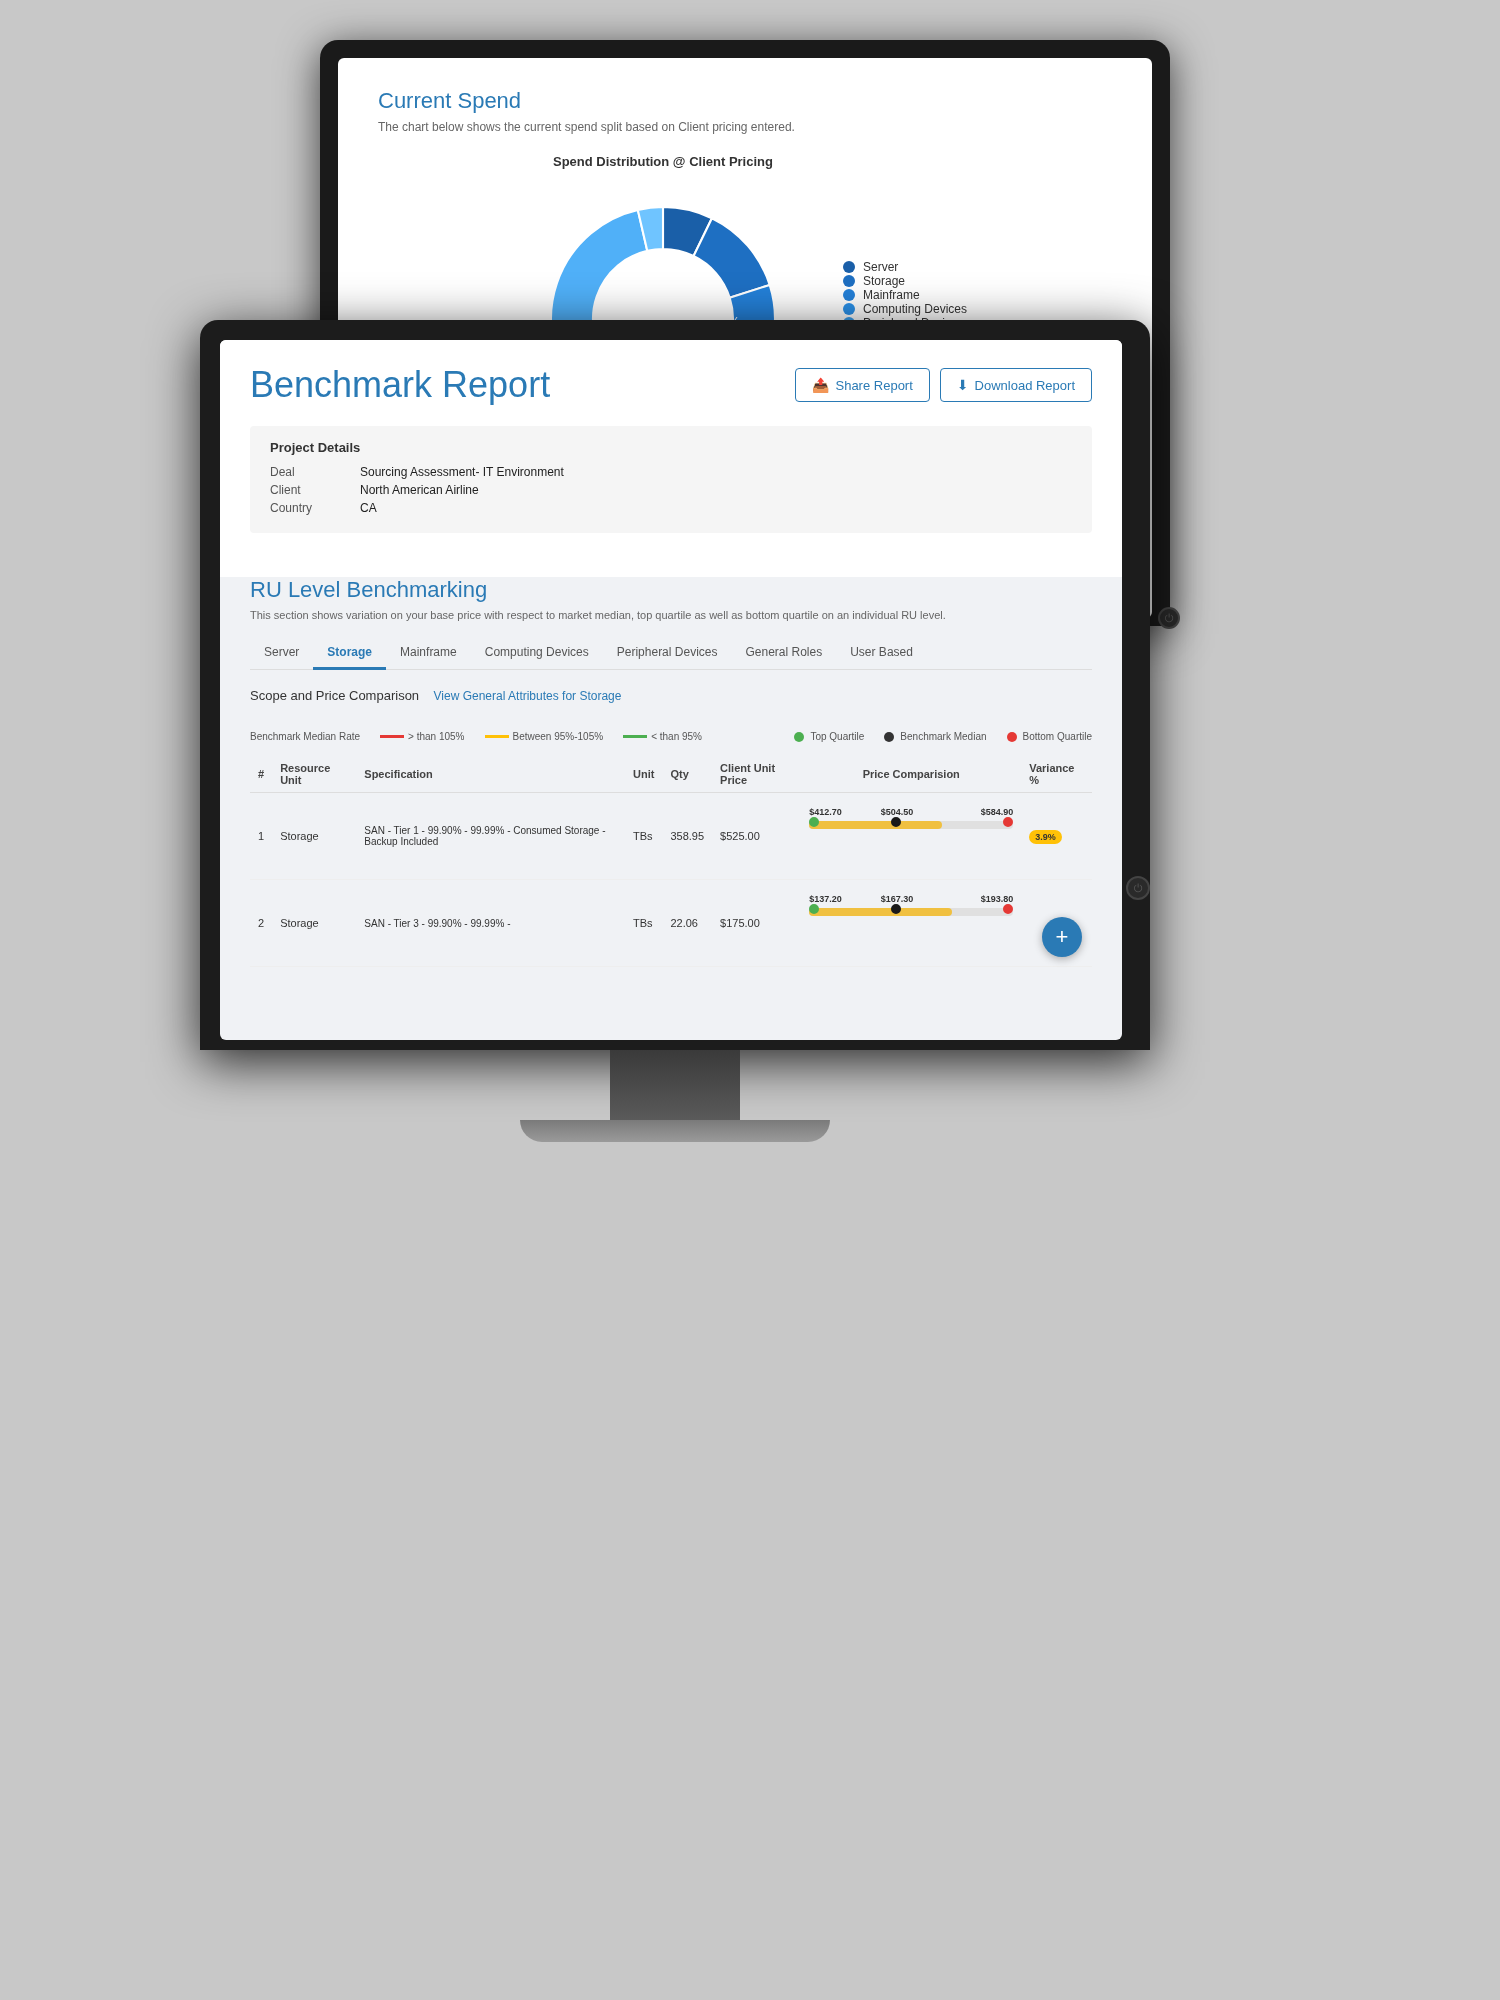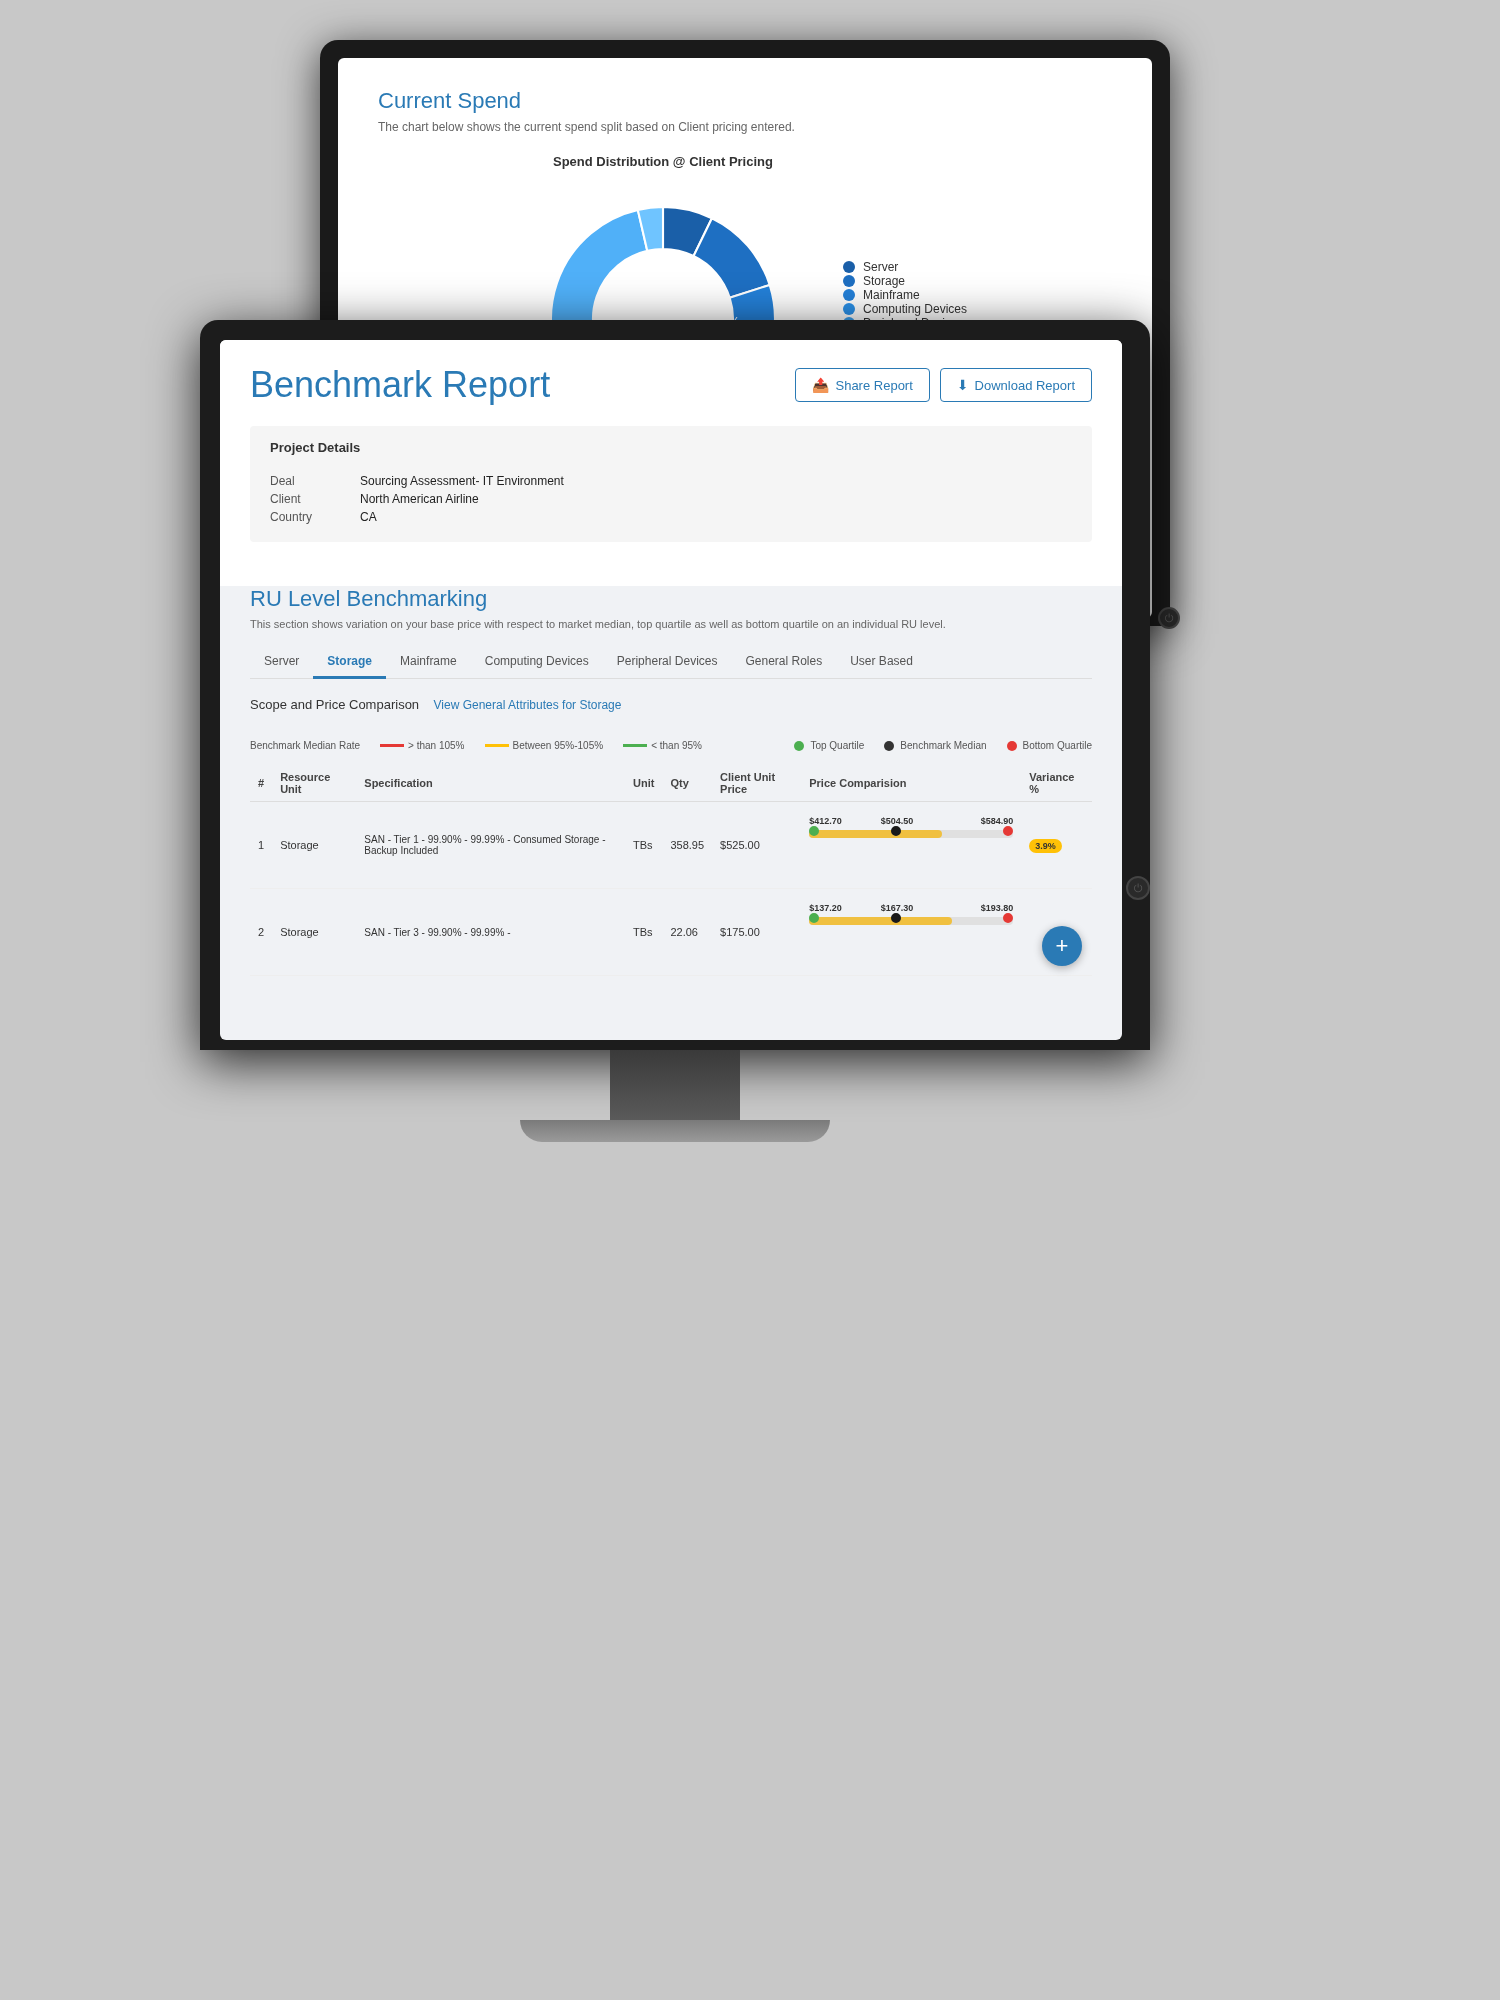--- a/index.html
+++ b/index.html
@@ -238,21 +238,21 @@
       background: #f5f5f5;
       border-radius: 4px;
       padding: 14px 20px;
       margin-bottom: 20px;
     }
 
     .project-details-title {
       font-size: 13px;
       font-weight: 600;
       color: #333;
-      margin-bottom: 19px;
+      margin-bottom: 10px;
     }
 
     .project-details-grid {
       display: grid;
       grid-template-columns: 1fr 1fr;
       gap: 4px 0;
     }
 
     .detail-row {
       display: flex;
@@ -631,21 +631,21 @@
           <div class="table-wrapper">
             <table class="comparison-table">
               <thead>
                 <tr>
                   <th>#</th>
                   <th>Resource Unit</th>
                   <th>Specification</th>
                   <th>Unit</th>
                   <th>Qty</th>
                   <th>Client Unit Price</th>
-                  <th style="min-width:220px;">Price Comparision</th>
+                  <th style="min-width:220px;text-align:center;">Price Comparision</th>
                   <th>Variance %</th>
                 </tr>
               </thead>
               <tbody>
 
                 <tr>
                   <td>1</td>
                   <td>Storage</td>
                   <td style="font-size:10px;">SAN - Tier 1 - 99.90% - 99.99% - Consumed Storage - Backup Included</td>
                   <td>TBs</td>

